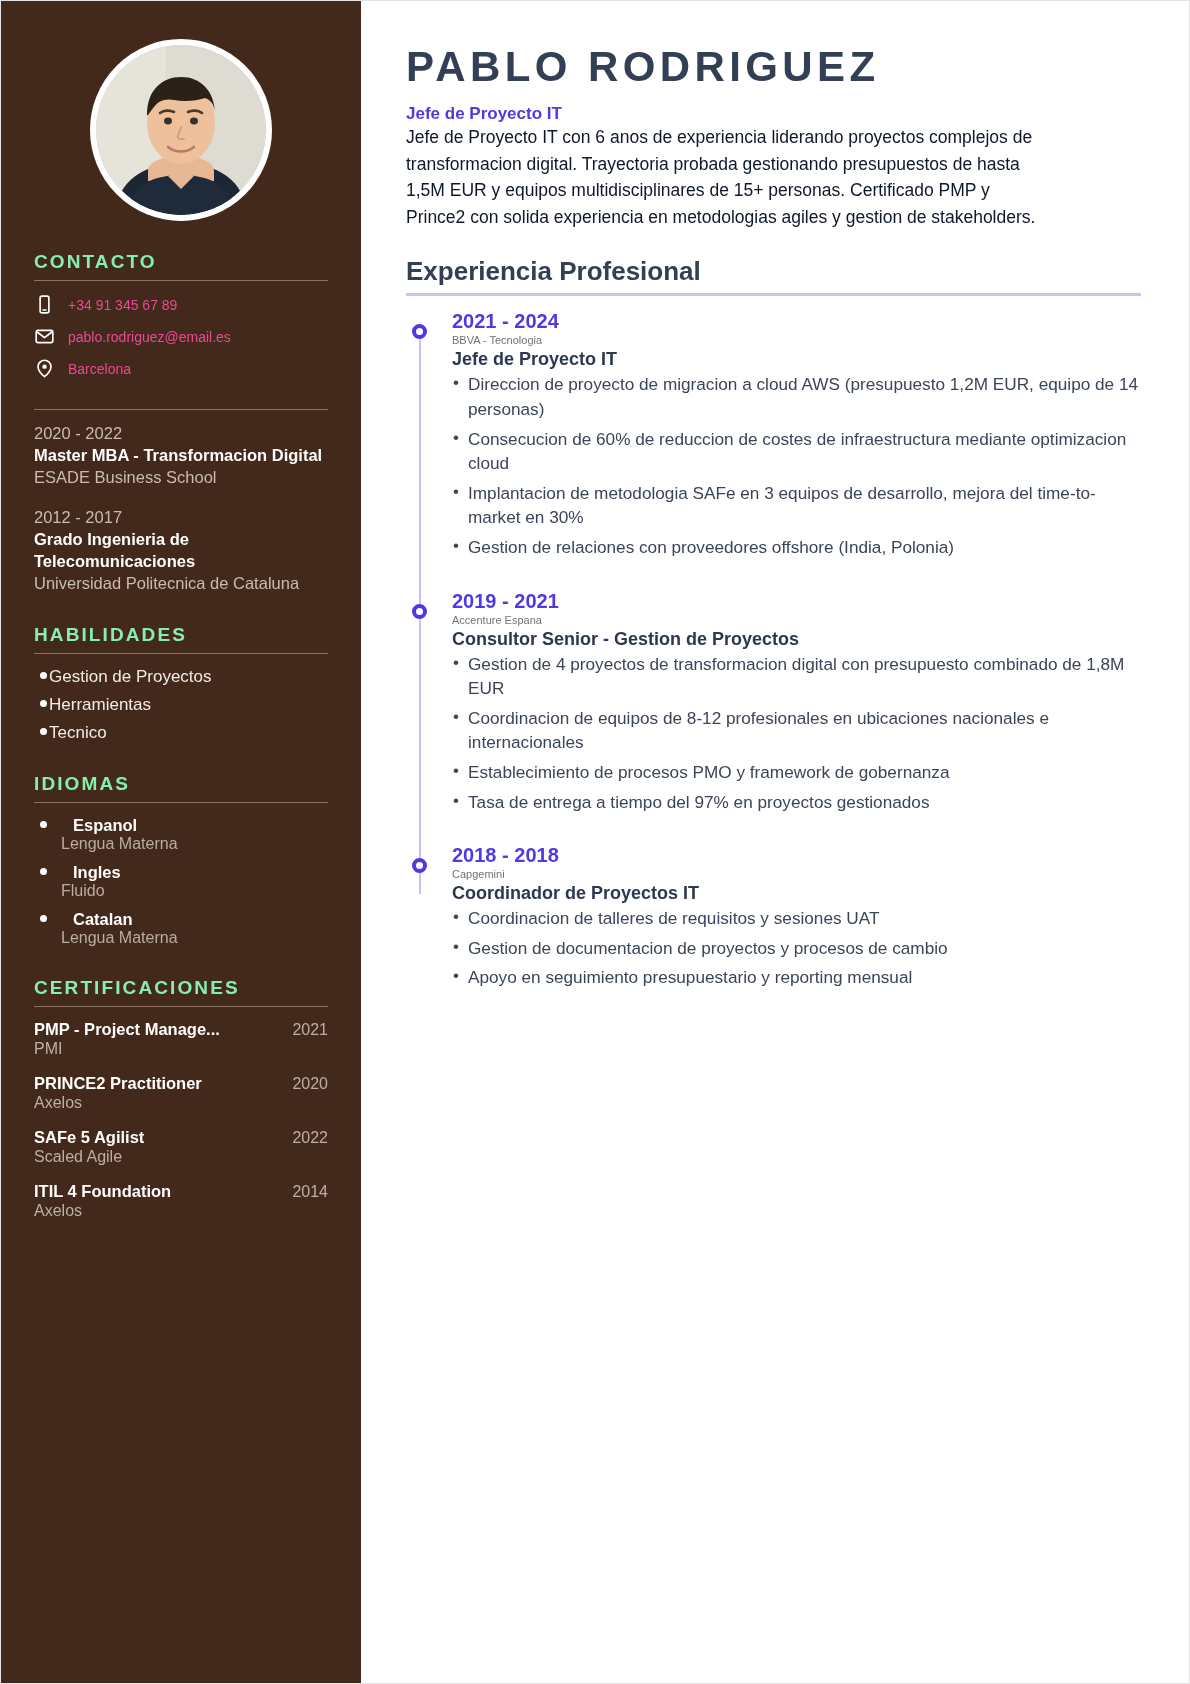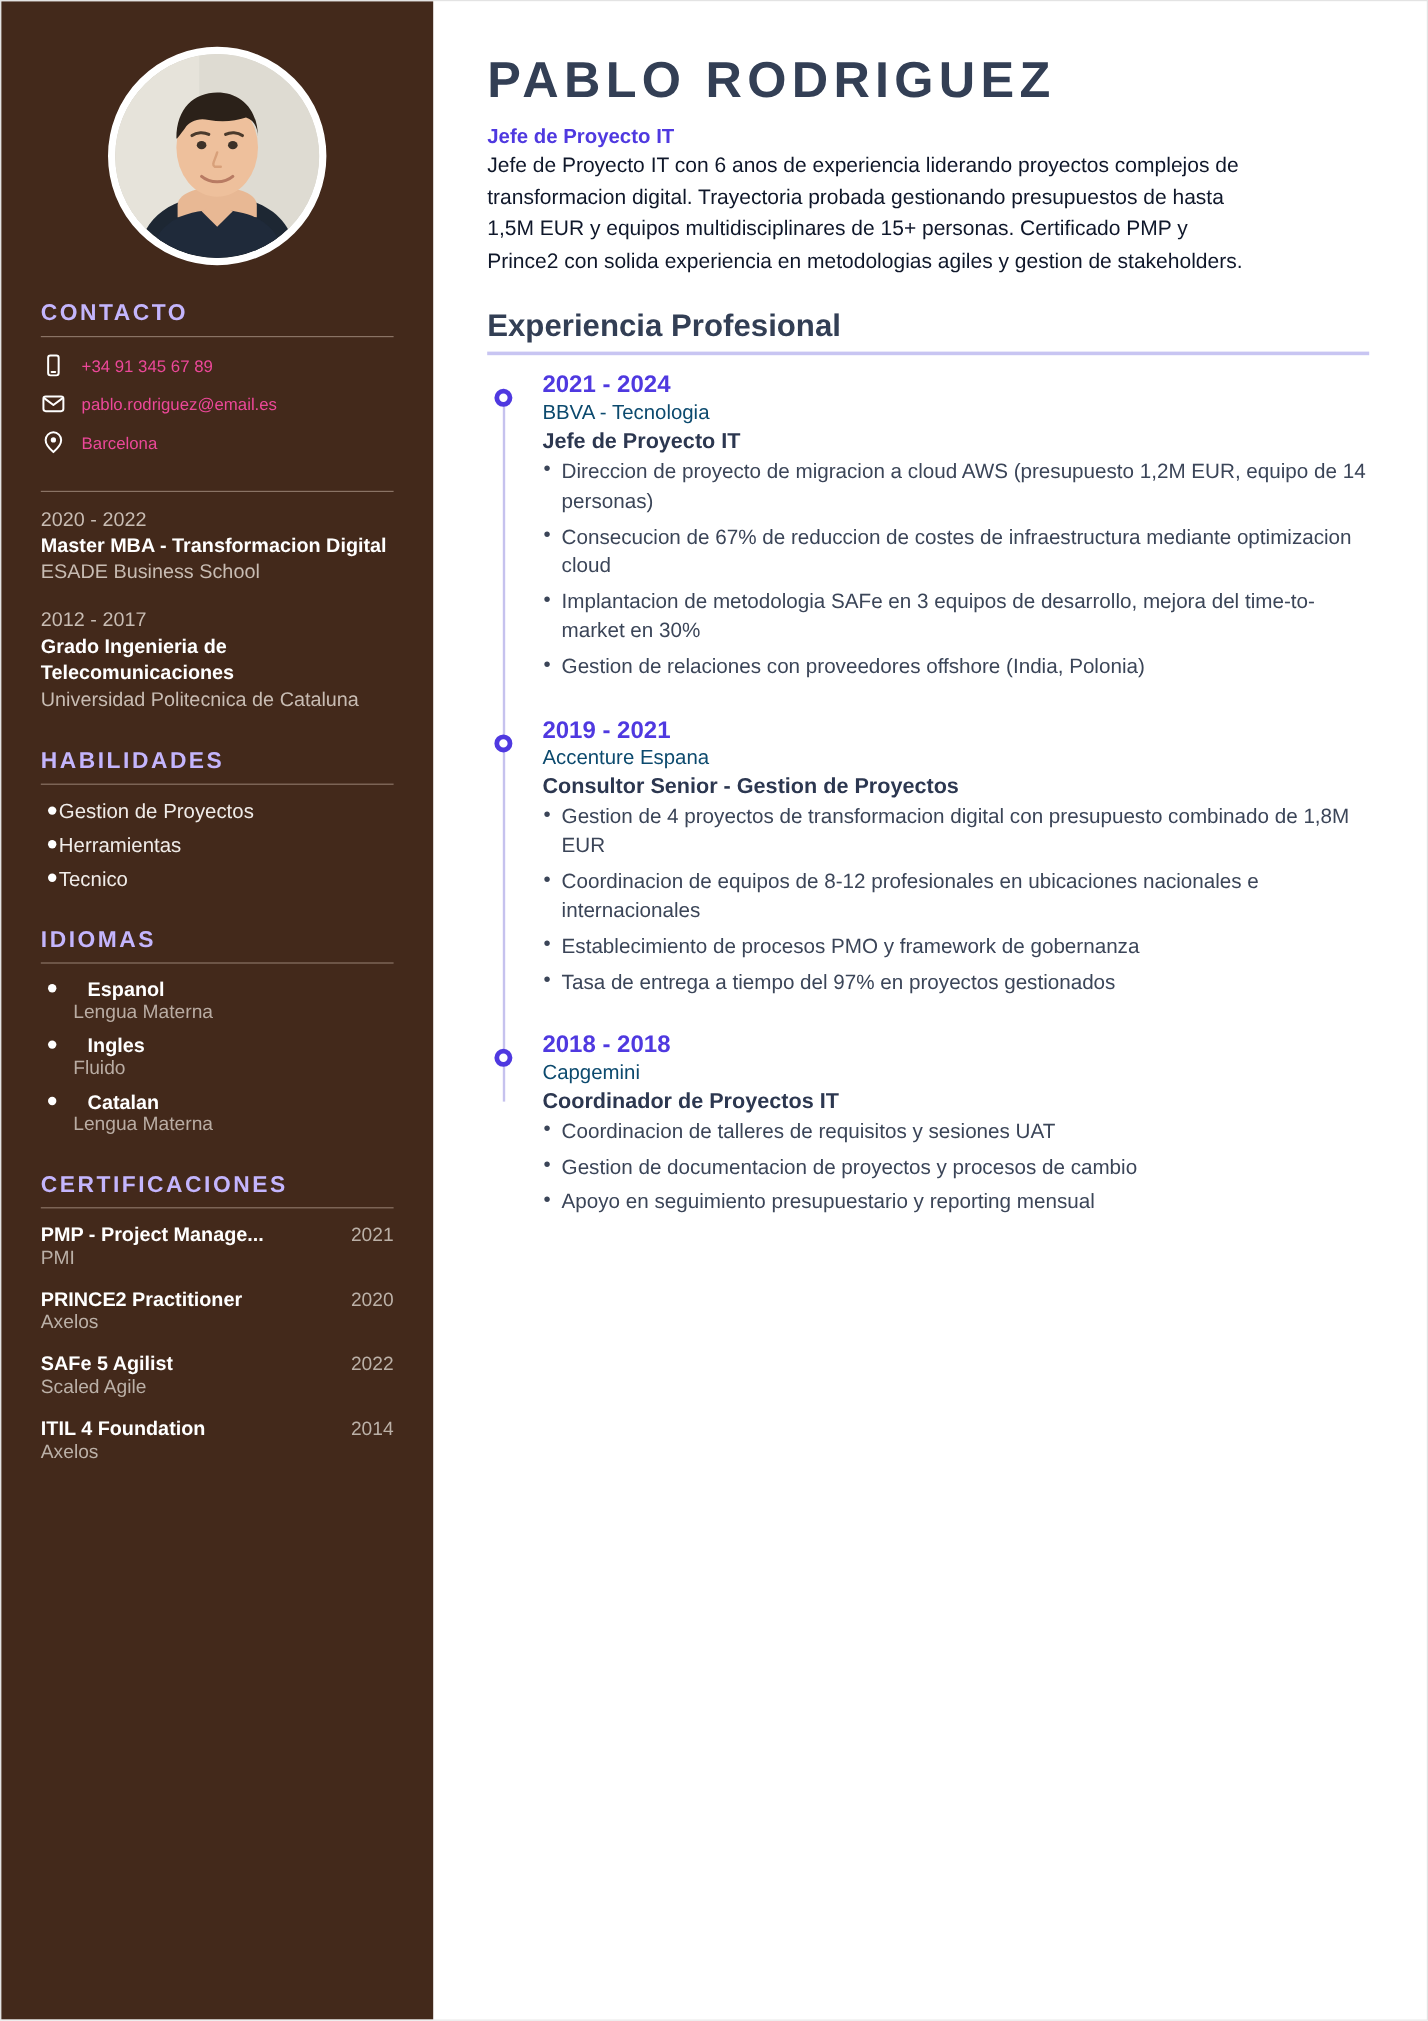--- a/index.html
+++ b/index.html
@@ -36,21 +36,21 @@
     background: #d9d6cd;
     position: relative;
   }
   .photo-wrap svg { display: block; width: 100%; height: 100%; }
 
   .sb-section { margin-top: 30px; }
   .sb-title {
     font-size: 19px;
     font-weight: bold;
     letter-spacing: 2.1px;
-    color: #c4b5fd;
+    color: #86efac;
     padding-bottom: 7px;
   }
   .sb-rule {
     height: 1px;
     background: #8a7365;
     margin-bottom: 13px;
   }
 
   
   .contact-row {
@@ -135,21 +135,21 @@
   }
   .job { position: relative; margin-bottom: 30px; }
   .job:last-child { margin-bottom: 0; }
   .marker {
     position: absolute; left: -40px; top: 14px;
     width: 15px; height: 15px; border-radius: 50%;
     border: 4px solid #4F39E0; background: #ffffff;
     box-sizing: border-box;
   }
   .job-dates { font-size: 20px; font-weight: bold; color: #4F39E0; }
-  .job-company { font-size: 17px; color: #0c4a6e; margin-top: 1px; }
+  .job-company { font-size: 11px; color: #737373; margin-top: 1px; }
   .job-role { font-size: 18px; font-weight: bold; color: #2c3750; margin-top: 3px; }
   .bullets { list-style: none; margin-top: 2px; }
   .bullets li {
     position: relative;
     padding-left: 16px;
     font-size: 17.2px;
     line-height: 1.43;
     color: #3b4558;
     margin-bottom: 5px;
   }
@@ -339,21 +339,21 @@
     <div class="timeline">
       <div class="tl-line"></div>
 
       <div class="job">
         <span class="marker"></span>
         <div class="job-dates">2021 - 2024</div>
         <div class="job-company">BBVA - Tecnologia</div>
         <div class="job-role">Jefe de Proyecto IT</div>
         <ul class="bullets">
           <li>Direccion de proyecto de migracion a cloud AWS (presupuesto 1,2M EUR, equipo de 14 personas)</li>
-          <li>Consecucion de 67% de reduccion de costes de infraestructura mediante optimizacion cloud</li>
+          <li>Consecucion de 60% de reduccion de costes de infraestructura mediante optimizacion cloud</li>
           <li>Implantacion de metodologia SAFe en 3 equipos de desarrollo, mejora del time-to-market en 30%</li>
           <li>Gestion de relaciones con proveedores offshore (India, Polonia)</li>
         </ul>
       </div>
 
       <div class="job">
         <span class="marker"></span>
         <div class="job-dates">2019 - 2021</div>
         <div class="job-company">Accenture Espana</div>
         <div class="job-role">Consultor Senior - Gestion de Proyectos</div>

